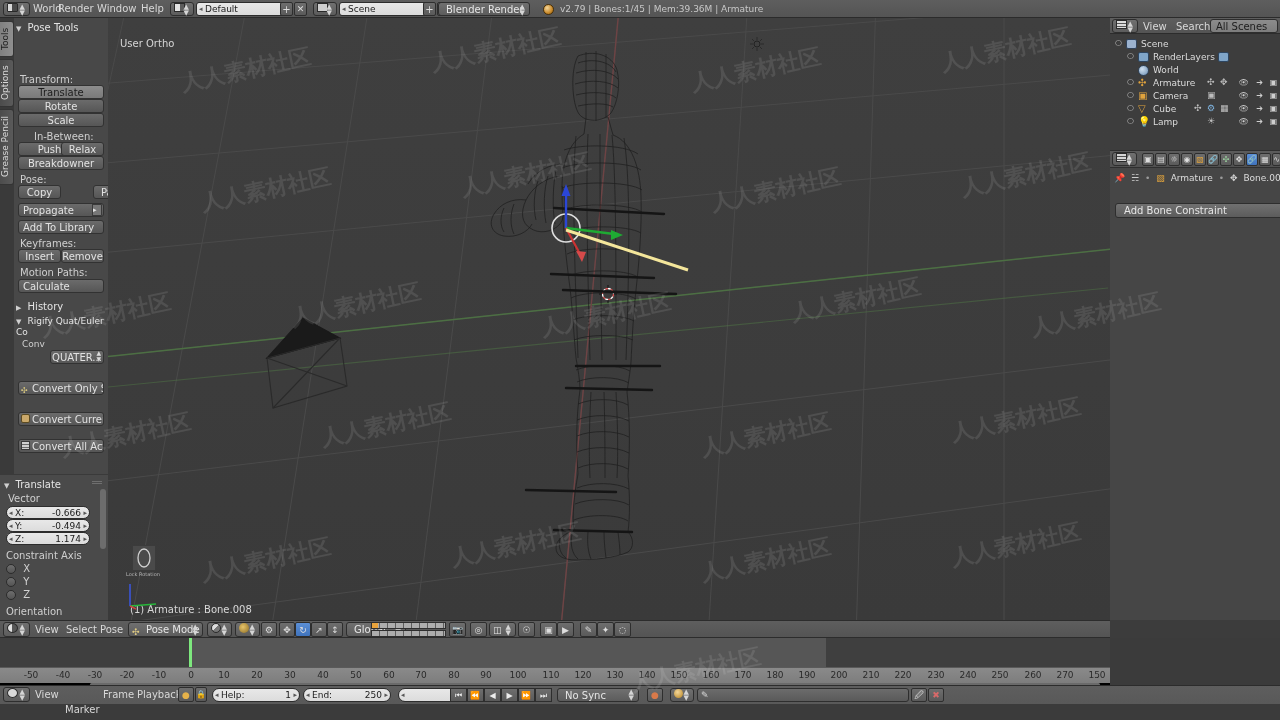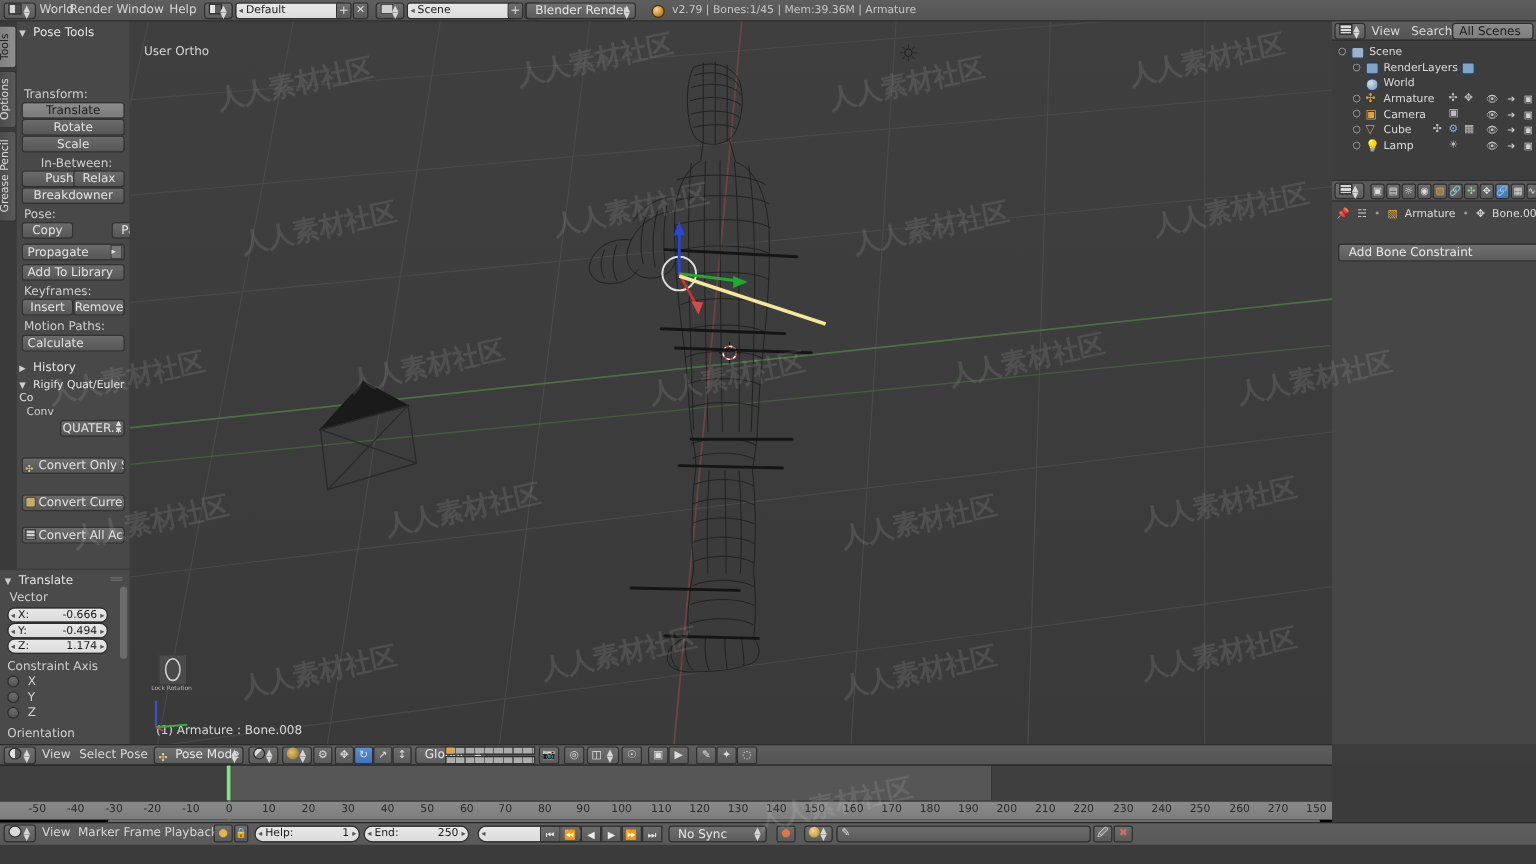--- a/index.html
+++ b/index.html
@@ -598,21 +598,21 @@
 
   <div style="position:absolute;left:1110px;top:638px;width:170px;height:47px;background:#3b3b3b;"></div>
 
   <div id="bottombar">
     <div class="fill"></div>
     <div class="sel-drop" style="position:absolute;left:3px;top:1px;width:27px;height:15px;padding-left:3px;">
       <span style="display:inline-block;width:11px;height:10px;border-radius:50%;background:#dadada;border:1px solid #2a2a2a;vertical-align:1px;"></span>
       <span class="arrows">▲<br>▼</span>
     </div>
     <div class="menu" style="position:absolute;left:35px;top:3px;">View</div>
-    <div class="menu" style="position:absolute;left:65px;top:3px;">Marker</div>
+    <div class="menu" style="position:absolute;left:65px;top:18px;">Marker</div>
     <div class="menu" style="position:absolute;left:103px;top:3px;">Frame</div>
     <div class="menu" style="position:absolute;left:137px;top:3px;">Playback</div>
 
     <div class="iconbtn" style="position:absolute;left:178px;top:1px;width:16px;height:15px;line-height:14px;font-size:9px;color:#e6b24a;">●</div>
     <div class="iconbtn" style="position:absolute;left:195px;top:1px;width:12px;height:15px;line-height:14px;font-size:8px;color:#e6b24a;">🔒</div>
 
     <div class="field" style="position:absolute;left:212px;top:2px;width:88px;height:14px;line-height:13px;">
       <span class="lab">Help:</span>
       <span class="val">1</span>
     </div>

